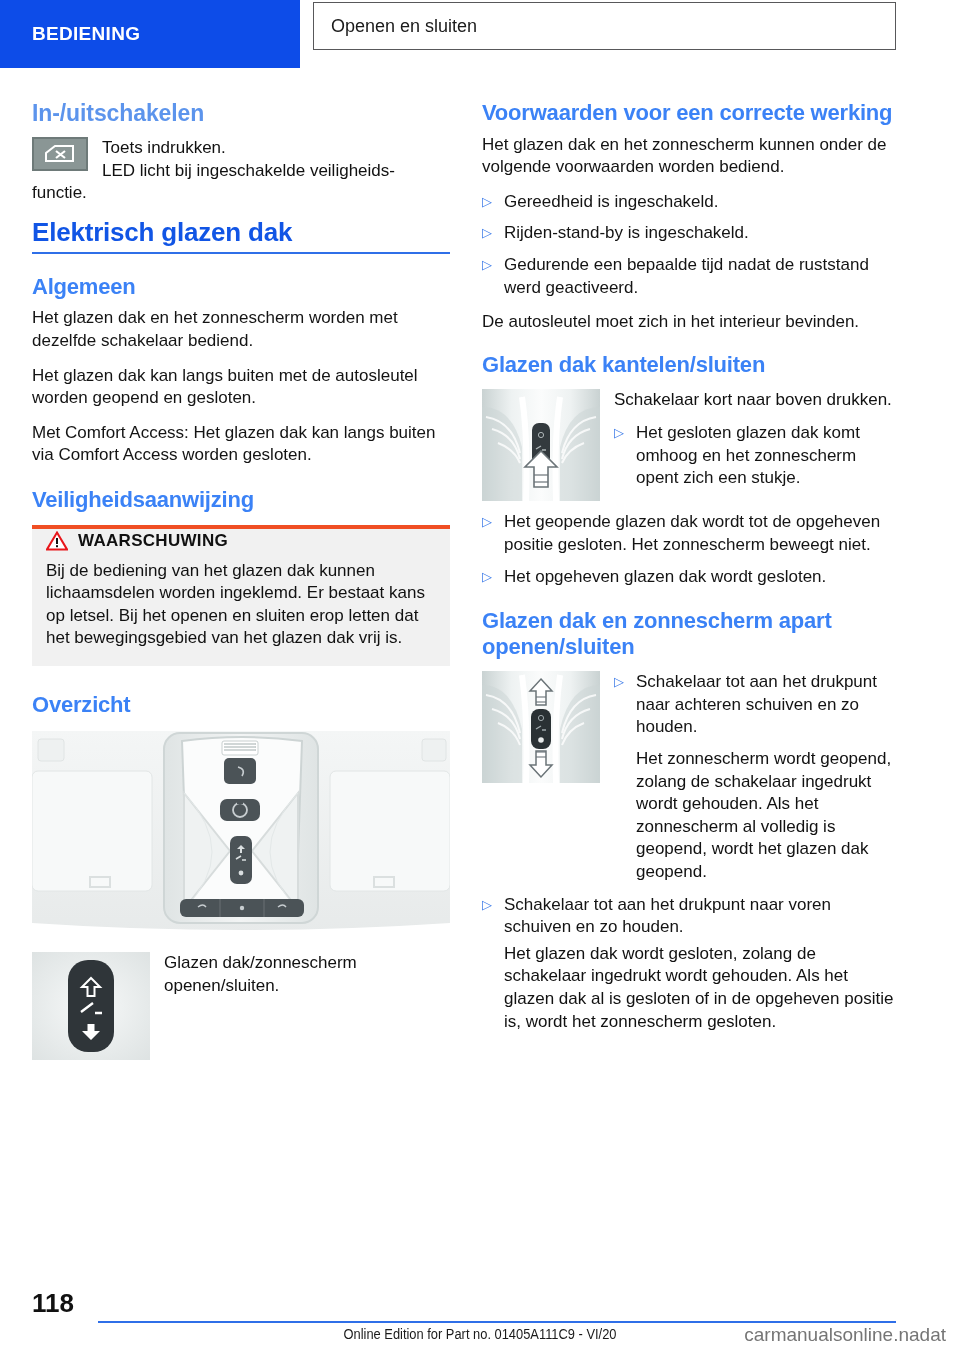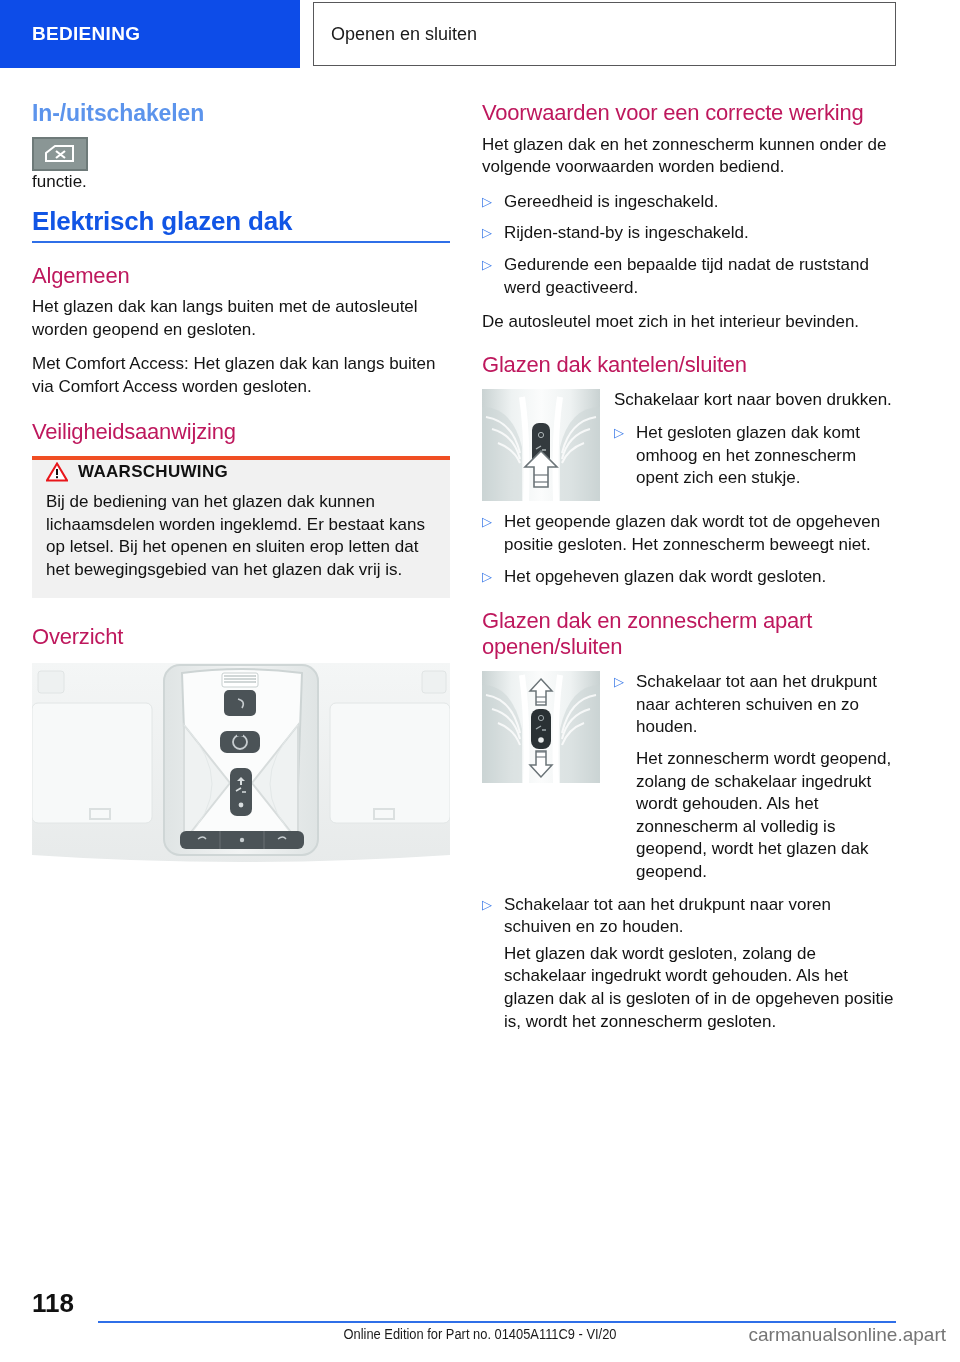--- a/index.html
+++ b/index.html
@@ -36,21 +36,21 @@
     display: flex;
     align-items: center;
     padding-left: 32px;
     box-sizing: border-box;
   }
   .header-section {
     position: absolute;
     top: 2px;
     left: 313px;
     width: 583px;
-    height: 64px;
+    height: 48px;
     border: 1px solid #58585a;
     background: #ffffff;
     display: flex;
     align-items: center;
     padding-left: 17px;
     box-sizing: border-box;
     font-size: 18px;
     color: #1a1a1a;
   }
 
@@ -70,22 +70,22 @@
     color: #1155e5;
     margin: 0 0 4px 0;
     letter-spacing: -0.2px;
   }
   .h1-rule {
     border-bottom: 2px solid #2f6fe8;
     margin-bottom: 20px;
   }
   h2.h2 {
     font-size: 22px;
-    font-weight: normal;
-    color: #be185d;
+    font-weight: bold;
+    color: #3b82f6;
     margin: 0 0 8px 0;
     line-height: 1.16;
     letter-spacing: -0.2px;
   }
   h3.h3 {
     font-size: 23px;
     font-weight: bold;
     color: #5c94ec;
     margin: 0 0 10px 0;
     letter-spacing: -0.1px;
@@ -237,27 +237,32 @@
 
   <div class="inline-icon-row">
     <div class="icnc">
       <span class="keyicon">
         <svg width="34" height="22" viewBox="0 0 34 22" aria-hidden="true">
           <path d="M3 18 L3 10 L12 3 L30 3 L30 18 Z" fill="none" stroke="#ffffff" stroke-width="2"></path>
           <path d="M13 8 L22 15 M22 8 L13 15" stroke="#ffffff" stroke-width="2.2" fill="none"></path>
         </svg>
       </span>
     </div>
+    <div class="icnt">
+      <div>Toets indrukken.</div>
+      <div>LED licht bij ingeschakelde veiligheids-</div>
+    </div>
   </div>
   <p class="body" style="margin-top:0">functie.</p>
 
   <h1 class="h1">Elektrisch glazen dak</h1>
   <div class="h1-rule"></div>
 
   <h2 class="h2">Algemeen</h2>
+  <p class="body">Het glazen dak en het zonnescherm worden met dezelfde schakelaar bediend.</p>
   <p class="body">Het glazen dak kan langs buiten met de autosleutel worden geopend en gesloten.</p>
   <p class="body">Met Comfort Access: Het glazen dak kan langs buiten via Comfort Access worden gesloten.</p>
 
   <h2 class="h2" style="margin-top:20px;margin-bottom:12px">Veiligheidsaanwijzing</h2>
 
   <div class="warnbox">
     <div class="warnhead">
       <span class="wicon">
         <svg width="22" height="20" viewBox="0 0 22 20" aria-hidden="true">
           <path d="M11 1.6 L21 18.4 L1 18.4 Z" fill="#ffffff" stroke="#e8161b" stroke-width="2"></path>
@@ -326,20 +331,40 @@
       <path d="M166 176 q5 -4 8 0" stroke="#c7cdd0" stroke-width="1.4" fill="none"></path>
       <circle cx="210" cy="177" r="2.2" fill="#c7cdd0"></circle>
       <path d="M246 176 q5 -4 8 0" stroke="#c7cdd0" stroke-width="1.4" fill="none"></path>
       <line x1="188" y1="168" x2="188" y2="186" stroke="#6a7174"></line>
       <line x1="232" y1="168" x2="232" y2="186" stroke="#6a7174"></line>
 
       <path d="M0 192 q209 14 418 0 l0 13 l-418 0 z" fill="#ffffff"></path>
     </svg>
   </div>
 
+  <div class="figrow" style="margin-top:16px">
+    <div class="figcell">
+      <div class="photo photo-switch">
+        <svg width="118" height="108" viewBox="0 0 118 108" aria-hidden="true">
+          <defs>
+            <radialGradient id="sg1" cx="0.5" cy="0.5" r="0.72">
+              <stop offset="0" stop-color="#f7f9f9"></stop>
+              <stop offset="1" stop-color="#dde2e2"></stop>
+            </radialGradient>
+          </defs>
+          <rect x="0" y="0" width="118" height="108" fill="url(#sg1)"></rect>
+          <rect x="36" y="8" width="46" height="92" rx="20" fill="#2f3539"></rect>
+          <path d="M59 26 l9 9 h-5.5 v9 h-7 v-9 h-5.5 z" fill="none" stroke="#ffffff" stroke-width="2"></path>
+          <path d="M49 60 l12 -9 M63 61 h7" stroke="#ffffff" stroke-width="2.4" fill="none"></path>
+          <path d="M59 88 l-9 -9 h5.5 v-7 h7 v7 h5.5 z" fill="#ffffff"></path>
+        </svg>
+      </div>
+    </div>
+    <div class="txtcell">Glazen dak/zonnescherm openen/sluiten.</div>
+  </div>
 
 </div>
 
 <div class="col col-right">
 
   <h2 class="h2">Voorwaarden voor een correcte werking</h2>
   <p class="body">Het glazen dak en het zonnescherm kunnen onder de volgende voorwaarden worden bediend.</p>
 
   <div class="bullets">
     <div class="bullet">
@@ -473,14 +498,14 @@
     </div>
     <div style="margin-left:22px;font-size:17px;line-height:1.33">Het glazen dak wordt gesloten, zolang de schakelaar ingedrukt wordt gehouden. Als het glazen dak al is gesloten of in de opgeheven positie is, wordt het zonnescherm gesloten.</div>
   </div>
 
 </div>
 
 <div class="footer">
   <div class="pagenum">118</div>
   <div class="footrule"></div>
   <div class="footnote">Online Edition for Part no. 01405A111C9 - VI/20</div>
-  <div class="watermark">carmanualsonline.apart</div>
+  <div class="watermark">carmanualsonline.nadat</div>
 </div>
 
 </body></html>

